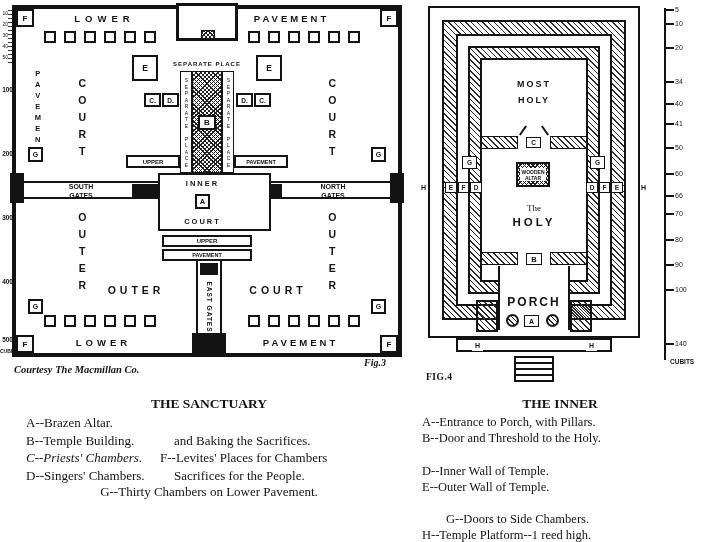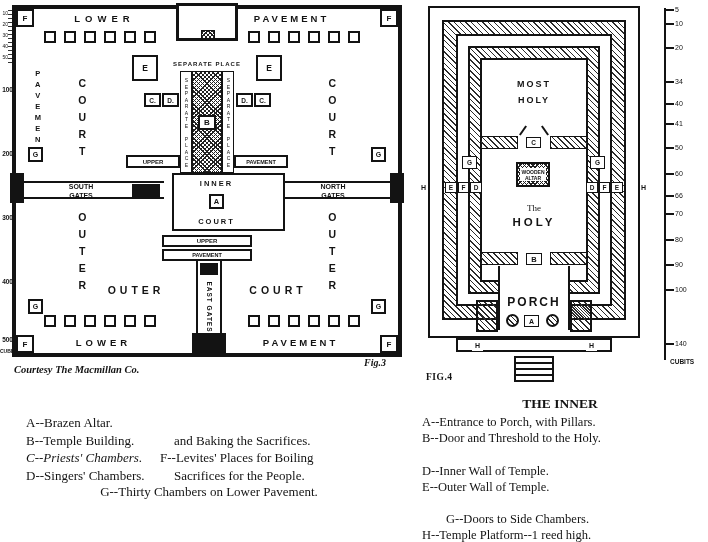--- a/index.html
+++ b/index.html
@@ -113,21 +113,21 @@
     </div>
 
     <div class="abs bx" style="left:128px;top:84px;width:17px;height:14px;font-size:6.5px;">C.</div>
     <div class="abs bx" style="left:146px;top:84px;width:17px;height:14px;font-size:6.5px;">D.</div>
     <div class="abs bx" style="left:220px;top:84px;width:17px;height:14px;font-size:6.5px;">D.</div>
     <div class="abs bx" style="left:238px;top:84px;width:17px;height:14px;font-size:6.5px;">C.</div>
 
     <div class="abs ctr b" style="left:110px;top:146px;width:54px;height:13px;border:2px solid #131313;background:#fff;font-size:6px;">UPPER</div>
     <div class="abs ctr b" style="left:218px;top:146px;width:54px;height:13px;border:2px solid #131313;background:#fff;font-size:5.5px;">PAVEMENT</div>
 
-    <div class="abs" style="left:156px;top:164px;width:113px;height:58px;border:2.5px solid #131313;background:#fff;">
+    <div class="abs" style="left:142px;top:164px;width:113px;height:58px;border:2.5px solid #131313;background:#fff;">
       <div class="abs ctr b" style="left:0;top:3px;width:85px;height:10px;font-size:7.5px;letter-spacing:2px;">INNER</div>
       <div class="abs bx" style="left:35px;top:19px;width:15px;height:15px;font-size:7.5px;">A</div>
       <div class="abs ctr b" style="left:0;bottom:3px;width:85px;height:10px;font-size:7.5px;letter-spacing:2px;">COURT</div>
     </div>
 
     <div class="abs ctr b" style="left:146px;top:226px;width:90px;height:12px;border:2px solid #131313;background:#fff;font-size:6px;">UPPER</div>
     <div class="abs ctr b" style="left:146px;top:240px;width:90px;height:12px;border:2px solid #131313;background:#fff;font-size:5.5px;">PAVEMENT</div>
 
     <div class="abs" style="left:180px;top:252px;width:26px;height:78px;background:#fff;border-left:2px solid #131313;border-right:2px solid #131313;"></div>
     <div class="abs dark" style="left:184px;top:254px;width:18px;height:12px;"></div>
@@ -233,26 +233,27 @@
     <div class="tmark" style="top:190px;">66</div>
     <div class="tmark" style="top:208px;">70</div>
     <div class="tmark" style="top:234px;">80</div>
     <div class="tmark" style="top:259px;">90</div>
     <div class="tmark" style="top:284px;">100</div>
     <div class="tmark" style="top:338px;">140</div>
     <div class="abs b" style="left:8px;top:356px;width:36px;font-size:6.5px;">CUBITS</div>
   </div>
 
   <div class="abs" style="left:8px;top:394px;width:402px;height:148px;">
+    <div class="abs ctr serif b" style="left:0;top:2px;width:402px;height:16px;font-size:13.5px;">THE SANCTUARY</div>
     <div class="leg1" style="left:18px;top:20px;">A--Brazen Altar.</div>
     <div class="leg1" style="left:18px;top:37.5px;">B--Temple Building.</div>
     <div class="leg1" style="left:18px;top:55px;font-style:italic;">C--Priests' Chambers.</div>
     <div class="leg1" style="left:18px;top:72.5px;">D--Singers' Chambers.</div>
     <div class="leg1 indent" style="left:152px;top:37.5px;">and Baking the Sacrifices.</div>
-    <div class="leg1" style="left:152px;top:55px;">F--Levites' Places for Boiling</div>
+    <div class="leg1" style="left:152px;top:55px;">F--Levites' Places for Chambers</div>
     <div class="leg1 indent" style="left:152px;top:72.5px;">Sacrifices for the People.</div>
     <div class="abs ctr serif" style="left:0;top:90px;width:402px;height:16px;font-size:13px;">G--Thirty Chambers on Lower Pavement.</div>
   </div>
 
   <div class="abs" style="left:414px;top:394px;width:292px;height:148px;">
     <div class="abs ctr serif b" style="left:0;top:2px;width:292px;height:16px;font-size:13.5px;">THE INNER</div>
     <div class="leg2" style="left:8px;top:20px;">A--Entrance to Porch, with Pillars.</div>
     <div class="leg2" style="left:8px;top:36.2px;">B--Door and Threshold to the Holy.</div>
     <div class="leg2" style="left:8px;top:68.6px;">D--Inner Wall of Temple.</div>
     <div class="leg2" style="left:8px;top:84.8px;">E--Outer Wall of Temple.</div>

